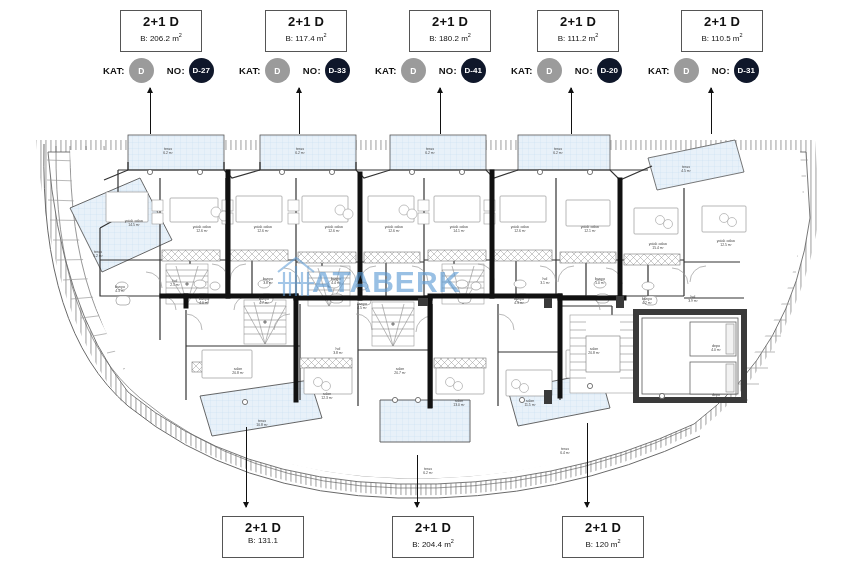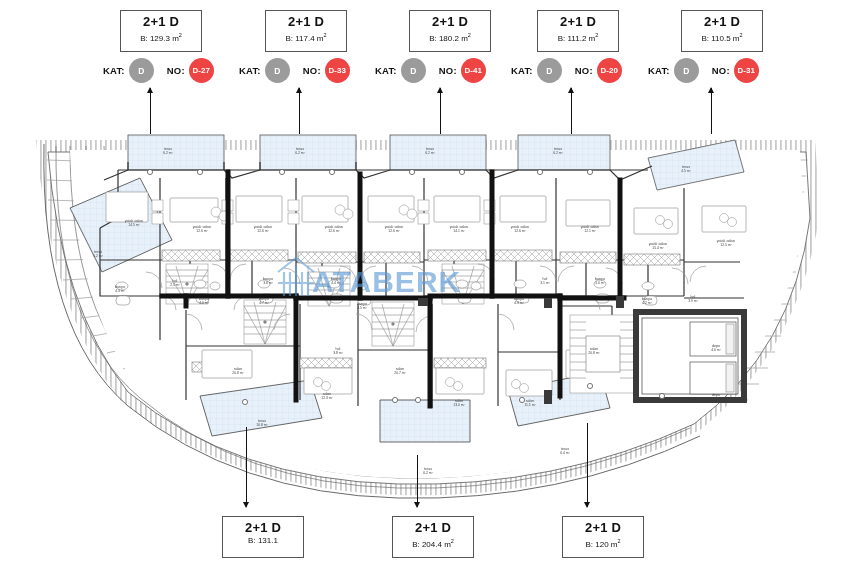--- a/index.html
+++ b/index.html
@@ -43,21 +43,21 @@
   .katrow{position:absolute;z-index:40;display:flex;align-items:center;}
   .lbl{font-size:9.5px;font-weight:bold;color:#111;letter-spacing:.2px;}
   .bubble{
     width:25px;height:25px;border-radius:50%;
     display:flex;align-items:center;justify-content:center;
     font-size:8.5px;font-weight:bold;color:#fff;
     margin-left:4px;
     box-sizing:border-box;
   }
   .bubble.grey{background:#9b9b9b;}
-  .bubble.blue{background:#ef4444;font-size:8px;}
+  .bubble.blue{background:#0f172a;font-size:8px;}
   .gap{width:13px;}
 
   
   .leader{position:absolute;width:1px;background:#111;z-index:35;}
   .arrowhead{position:absolute;width:0;height:0;z-index:36;
     border-left:3.5px solid transparent;border-right:3.5px solid transparent;}
   .arrowhead.up{border-bottom:6px solid #111;}
   .arrowhead.down{border-top:6px solid #111;}
 
   
@@ -649,21 +649,21 @@
       <path d="M12 20 L30 6 L48 20"></path>
       <path d="M18 20 L18 44 M24 20 L24 44 M30 14 L30 44 M36 20 L36 44 M42 20 L42 44"></path>
       <path d="M12 31 L48 31"></path>
     </g>
     <text x="46" y="40" class="wm-text">ATABERK</text>
   </svg>
 
   <div id="top-callouts">
       <div class="unit-box" style="left: 120px; top: 10px; width: 82px; height: 42px;">
         <div class="unit-type">2+1 D</div>
-        <div class="unit-area"><span>B: 129.3 m</span><sup>2</sup></div>
+        <div class="unit-area"><span>B: 206.2 m</span><sup>2</sup></div>
       </div>
       <div class="katrow" style="left: 103px; top: 58px;">
         <span class="lbl">KAT:</span>
         <span class="bubble grey">D</span>
         <span class="gap"></span>
         <span class="lbl">NO:</span>
         <span class="bubble blue">D-27</span>
       </div>
       <div class="leader" style="left: 150px; top: 88px; height: 46px;"></div>
       <div class="arrowhead up" style="left: 147px; top: 87px;"></div>

